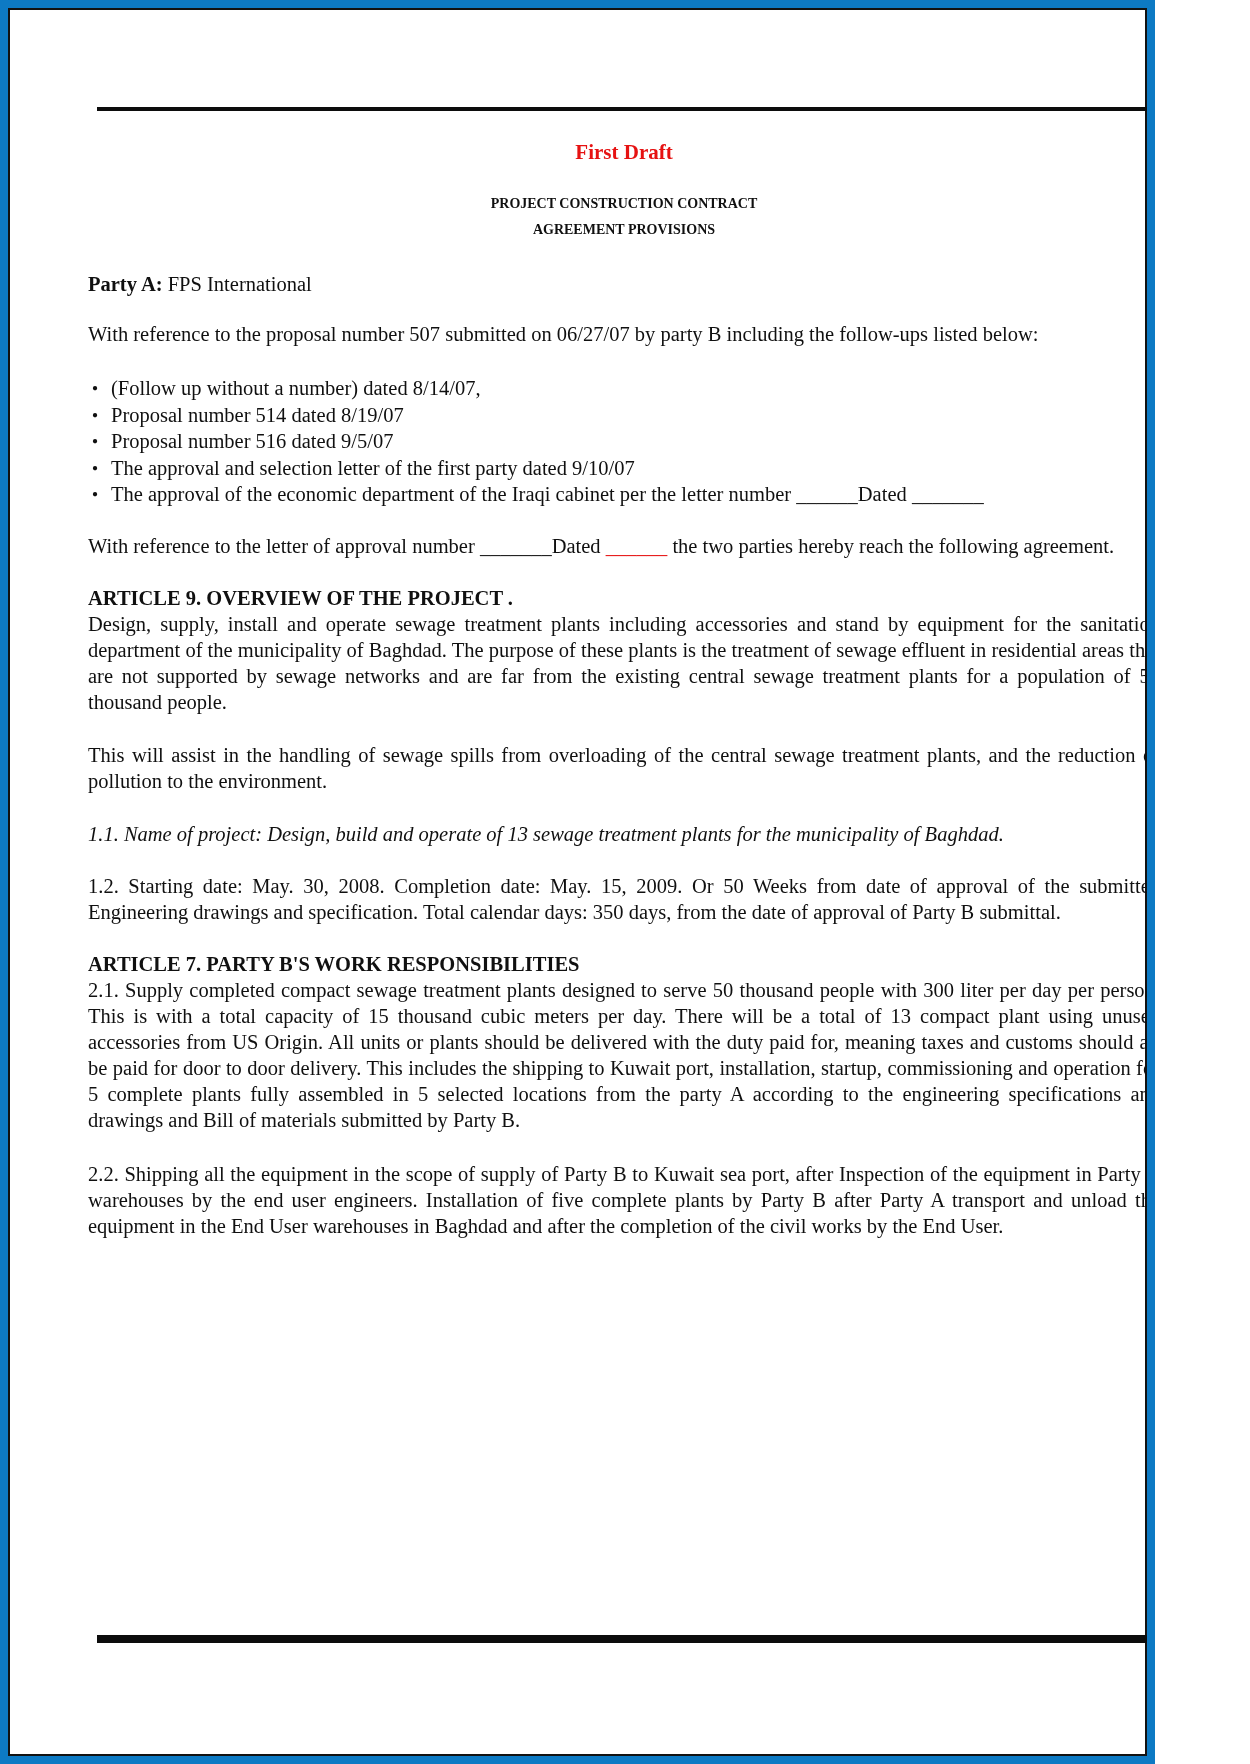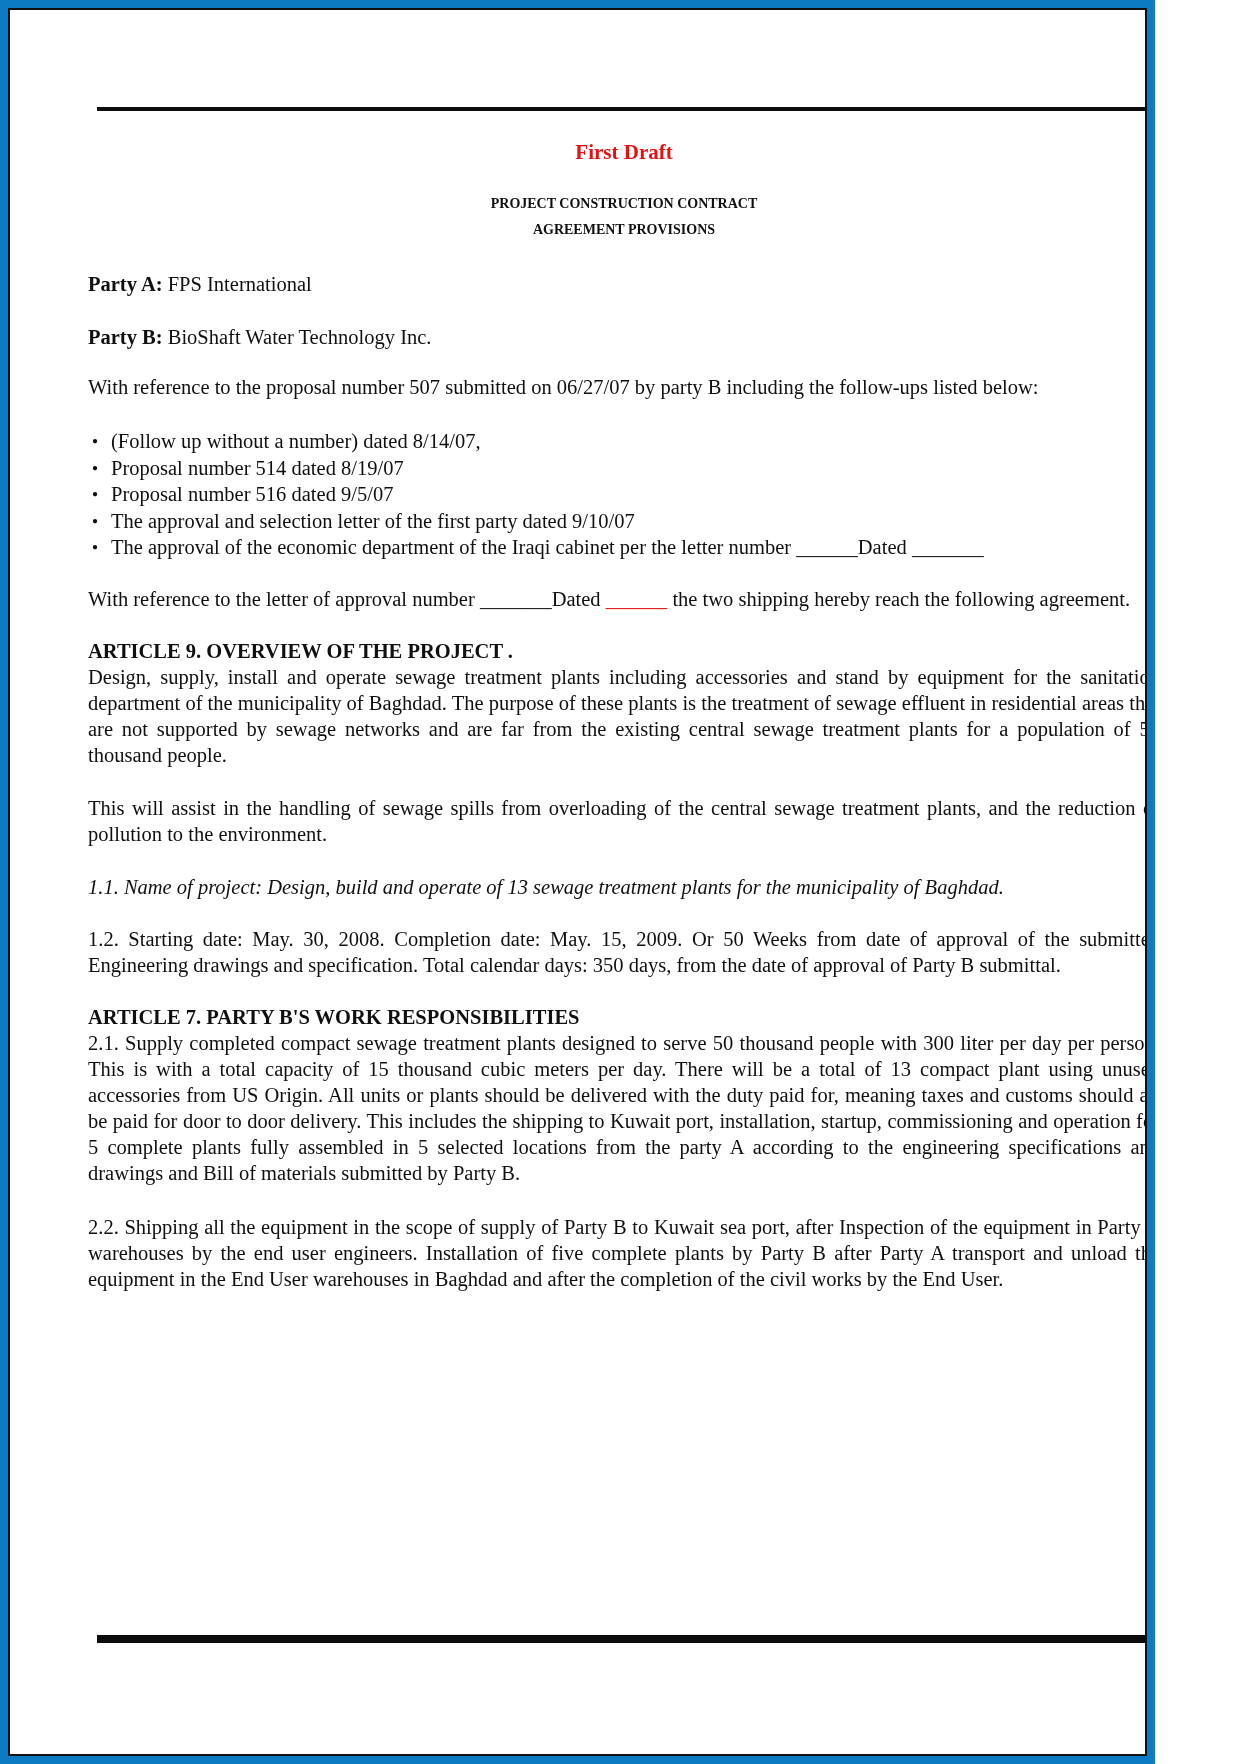--- a/index.html
+++ b/index.html
@@ -105,33 +105,32 @@
 
     <p class="draft red-text">First Draft</p>
 
     <h1 class="title">
       <span class="tl">PROJECT CONSTRUCTION CONTRACT</span>
       <span class="tl">AGREEMENT PROVISIONS</span>
     </h1>
 
     <p class="party-a"><b>Party A:</b> <span>FPS International</span></p>
 
-    <p class="party-b"><b>Party B:</b> <span>BioShaft Water Technology Inc.</span></p>
 
     <p class="p-intro">With reference to the proposal number 507 submitted on 06/27/07 by party B including the follow-ups listed below:</p>
 
     <ul class="bullets">
       <li><span>(Follow up without a number) dated 8/14/07,</span></li>
       <li><span>Proposal number 514 dated 8/19/07</span></li>
       <li><span>Proposal number 516 dated 9/5/07</span></li>
       <li><span>The approval and selection letter of the first party dated 9/10/07</span></li>
       <li><span>The approval of the economic department of the Iraqi cabinet per the letter number ______Dated _______</span></li>
     </ul>
 
-    <p class="p-approval"><span>With reference to the letter of approval number _______Dated </span><span class="red-text">______</span><span> the two shipping hereby reach the following agreement.</span></p>
+    <p class="p-approval"><span>With reference to the letter of approval number _______Dated </span><span class="red-text">______</span><span> the two parties hereby reach the following agreement.</span></p>
 
     <div class="article">
       <h2>ARTICLE 9. OVERVIEW OF THE PROJECT .</h2>
       <p>Design, supply, install and operate sewage treatment plants including accessories and stand by equipment for the sanitation department of the municipality of Baghdad. The purpose of these plants is the treatment of sewage effluent in residential areas that are not supported by sewage networks and are far from the existing central sewage treatment plants for a population of 50 thousand people.</p>
     </div>
 
     <p class="p-assist">This will assist in the handling of sewage spills from overloading of the central sewage treatment plants, and the reduction of pollution to the environment.</p>
 
     <p class="p-c11">1.1. Name of project: Design, build and operate of 13 sewage treatment plants for the municipality of Baghdad.</p>
 

